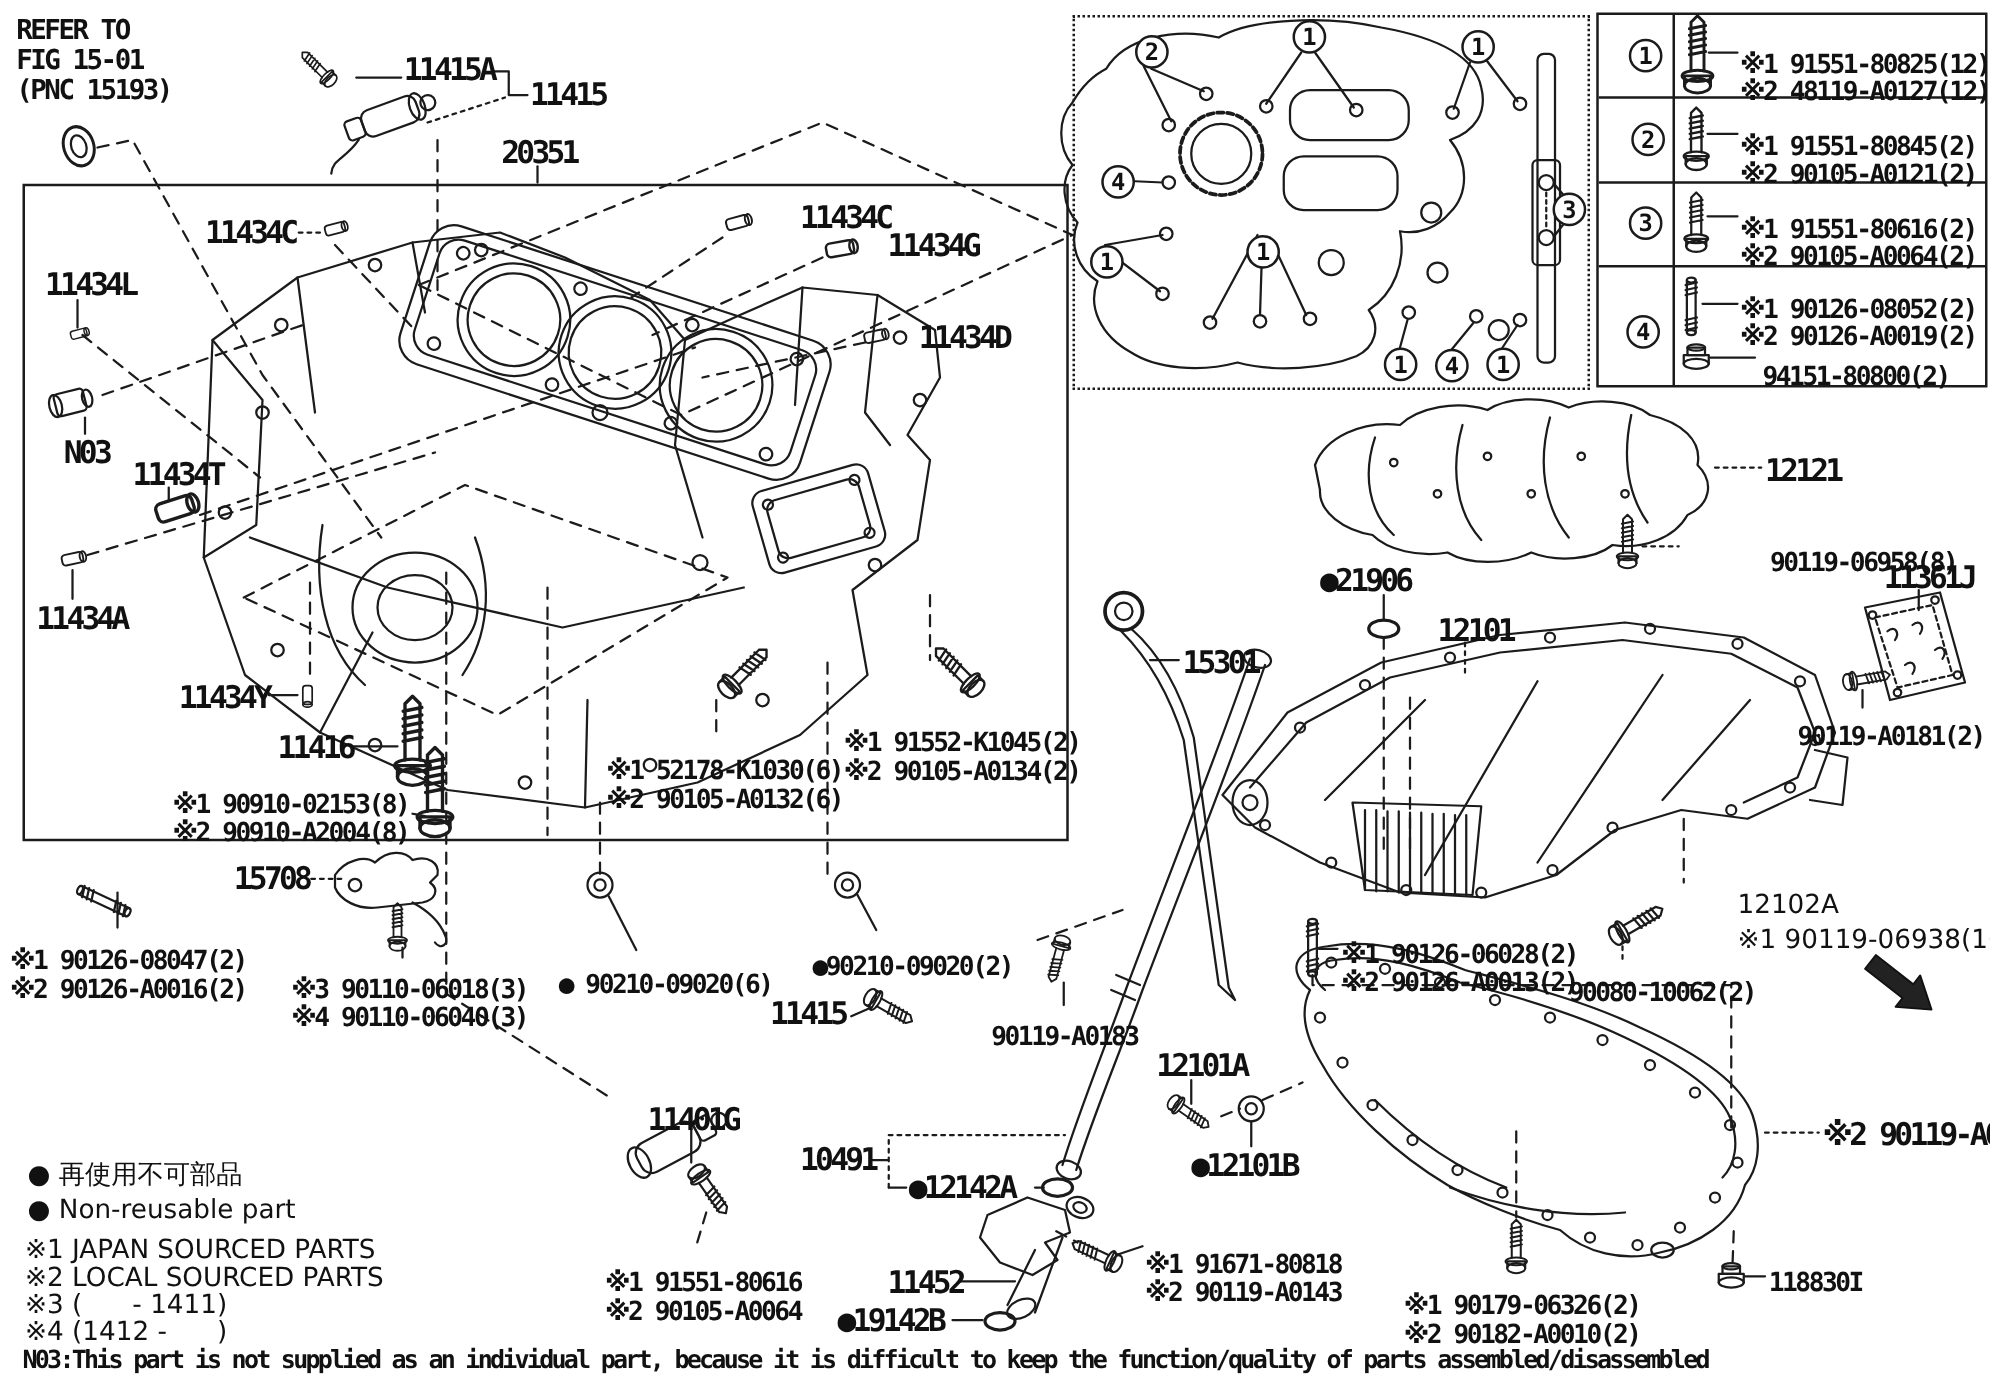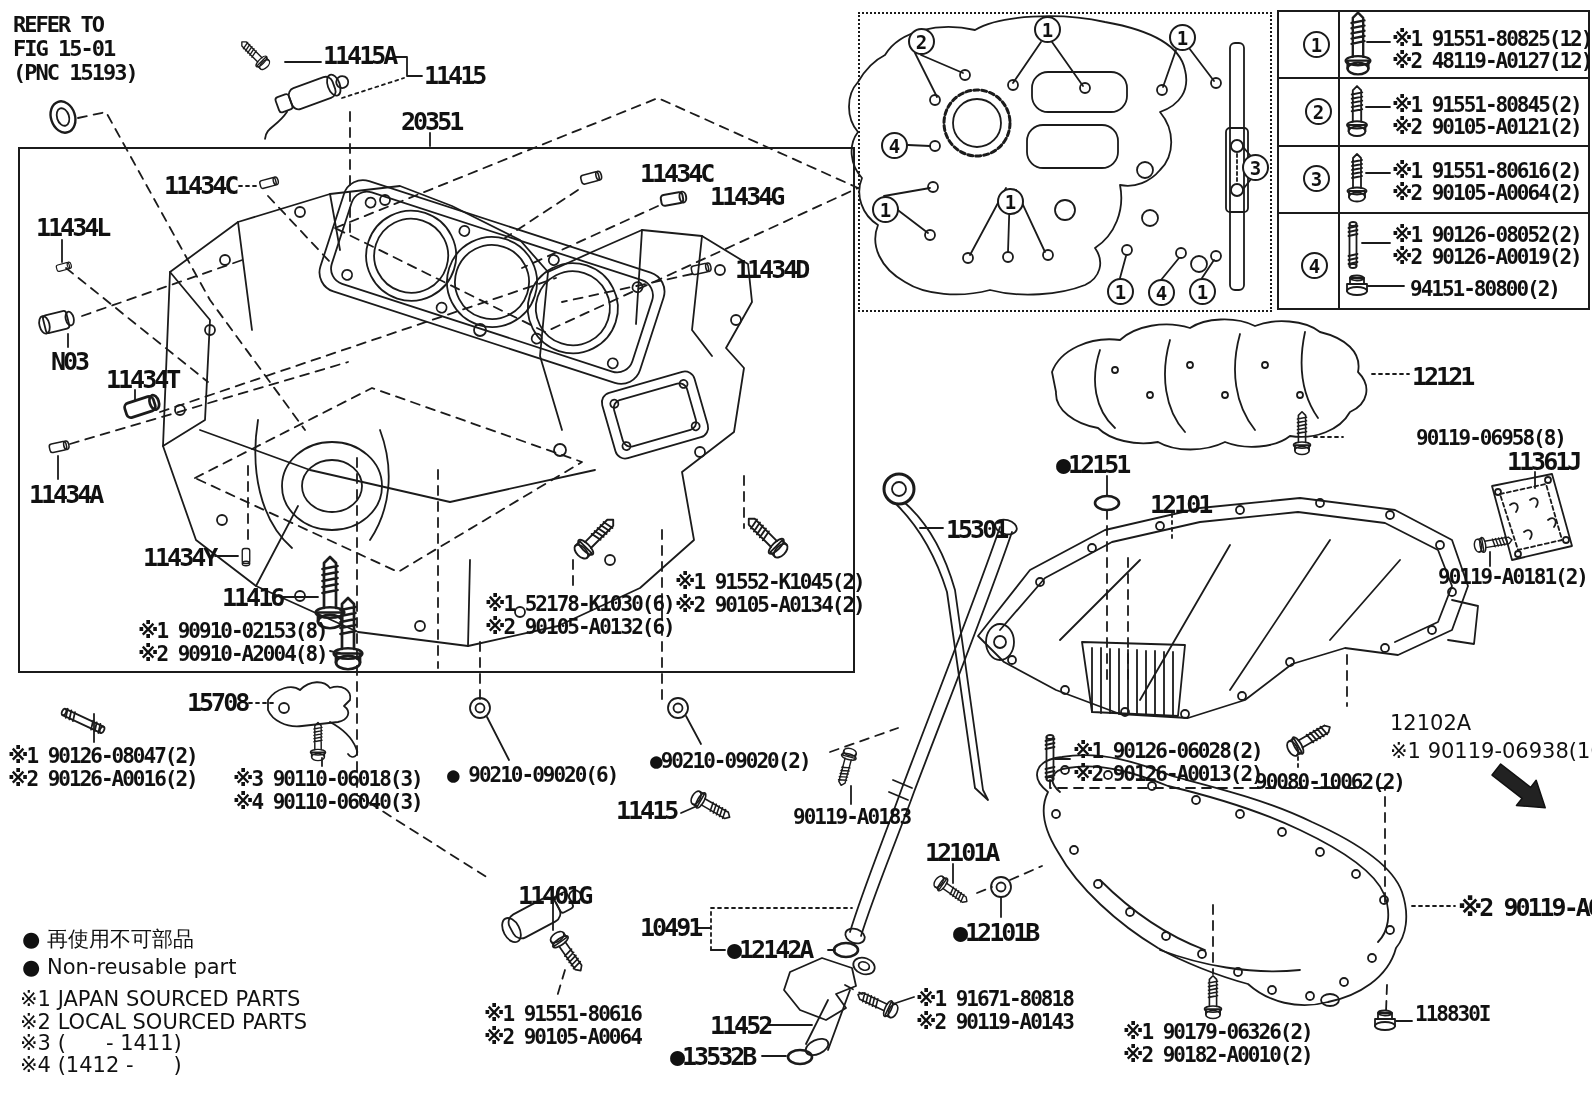--- a/index.html
+++ b/index.html
@@ -1,21 +1,21 @@
 <!DOCTYPE html>
 <html><head>
 <meta charset="utf-8">
 <style>
   html,body{margin:0;padding:0;background:#fff;}
   .stage{position:relative;width:1592px;height:1099px;background:#fff;overflow:hidden;
          font-family:"DejaVu Sans Mono","DejaVu Sans",monospace;color:#111;}
   .stage *{box-sizing:border-box;}
   .abs{position:absolute;white-space:pre;}
   .lbl{font:700 25px/1.05 "DejaVu Sans Mono","DejaVu Sans",monospace;letter-spacing:-3px;}
-  .sub{font:700 21px/1.05 "DejaVu Sans Mono","DejaVu Sans",monospace;letter-spacing:-2px;}
+  .sub{font:700 21px/1.05 "DejaVu Sans Mono","DejaVu Sans",monospace;letter-spacing:-2px;margin-top:12px;}
   .ref{font:700 22px/1.15 "DejaVu Sans Mono","DejaVu Sans",monospace;letter-spacing:-2px;}
   .leg{font:400 21px/1.1 "DejaVu Sans",sans-serif;}
   .note{font:700 20px/1.1 "DejaVu Sans Mono","DejaVu Sans",monospace;letter-spacing:-2.2px;}
   .co{position:absolute;width:27px;height:27px;border:2px solid #1b1b1b;border-radius:50%;
       display:flex;align-items:center;justify-content:center;background:#fff;
       font:700 19px "DejaVu Sans Mono",monospace;}
   .mainbox{position:absolute;left:18px;top:147px;width:837px;height:526px;border:2.5px solid #1b1b1b;}
   .insetbox{position:absolute;left:858px;top:12px;width:414px;height:300px;border:2px dotted #1b1b1b;}
   .ftable{position:absolute;left:1277px;top:10px;width:313px;height:300px;border:2.5px solid #1b1b1b;}
   .ftable .vline{position:absolute;left:59px;top:0;width:0;height:100%;border-left:2px solid #1b1b1b;}
@@ -468,26 +468,26 @@
 <div class="abs sub" style="left:447px;top:764px">● 90210-09020(6)</div>
 <div class="abs sub" style="left:650px;top:750px">●90210-09020(2)</div>
 <div class="abs lbl" style="left:616px;top:798px">11415</div>
 <div class="abs sub" style="left:793px;top:806px">90119-A0183</div>
 <div class="abs lbl" style="left:518px;top:883px">11401G</div>
 <div class="abs sub" style="left:484px;top:1003px">※1 91551-80616</div>
 <div class="abs sub" style="left:484px;top:1026px">※2 90105-A0064</div>
 <div class="abs lbl" style="left:640px;top:915px">10491</div>
 <div class="abs lbl" style="left:727px;top:937px">●12142A</div>
 <div class="abs lbl" style="left:710px;top:1013px">11452</div>
-<div class="abs lbl" style="left:670px;top:1044px">●13532B</div>
+<div class="abs lbl" style="left:670px;top:1044px">●19142B</div>
 <div class="abs sub" style="left:916px;top:988px">※1 91671-80818</div>
 <div class="abs sub" style="left:916px;top:1011px">※2 90119-A0143</div>
 <div class="abs lbl" style="left:925px;top:840px">12101A</div>
 <div class="abs lbl" style="left:953px;top:920px">●12101B</div>
-<div class="abs lbl" style="left:1056px;top:452px">●12151</div>
+<div class="abs lbl" style="left:1056px;top:452px">●21906</div>
 <div class="abs lbl" style="left:1150px;top:492px">12101</div>
 <div class="abs lbl" style="left:946px;top:517px">15301</div>
 <div class="abs lbl" style="left:1412px;top:364px">12121</div>
 <div class="abs sub" style="left:1416px;top:427px">90119-06958(8)</div>
 <div class="abs lbl" style="left:1507px;top:449px">11361J</div>
 <div class="abs sub" style="left:1438px;top:566px">90119-A0181(2)</div>
 <div class="abs sub" style="left:1073px;top:740px">※1 90126-06028(2)</div>
 <div class="abs sub" style="left:1073px;top:763px">※2 90126-A0013(2)</div>
 <div class="abs sub" style="left:1255px;top:771px">90080-10062(2)</div>
 <div class="abs jp leg" style="left:1390px;top:712px">12102A</div>
@@ -498,14 +498,15 @@
 <div class="abs sub" style="left:1415px;top:1003px">118830I</div>
 <div class="abs sub" style="left:1415px;top:1026px"></div>
 <div class="abs sub" style="left:1493px;top:1060px"></div>
 
 <div class="abs leg" style="left:22px;top:928px">● 再使用不可部品</div>
 <div class="abs leg" style="left:22px;top:956px">● Non-reusable part</div>
 <div class="abs leg" style="left:20px;top:988px">※1 JAPAN SOURCED PARTS</div>
 <div class="abs leg" style="left:20px;top:1011px">※2 LOCAL SOURCED PARTS</div>
 <div class="abs leg" style="left:20px;top:1032px">※3 (      - 1411)</div>
 <div class="abs leg" style="left:20px;top:1054px">※4 (1412 -      )</div>
+<div class="abs note" style="left:18px;top:1076px">N03:This part is not supplied as an individual part, because it is difficult to keep the function/quality of parts assembled/disassembled</div>
 
 </div>
 
 </body></html>

